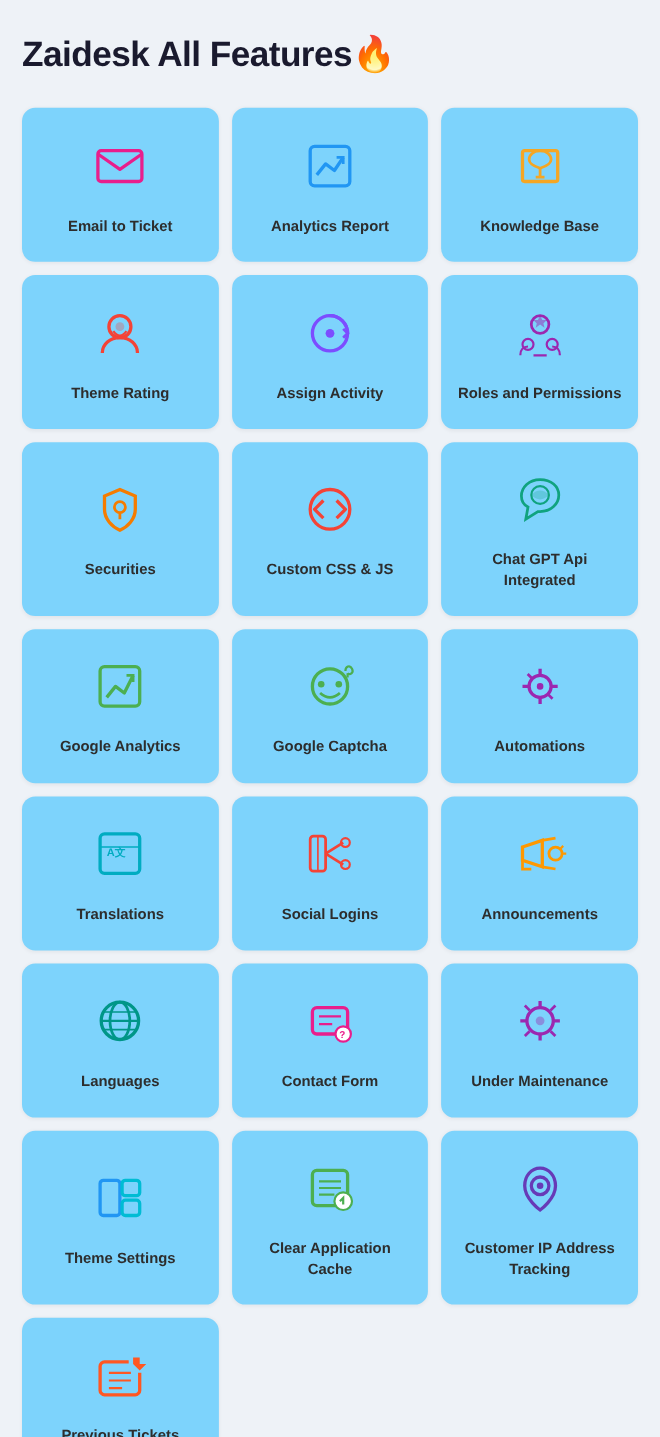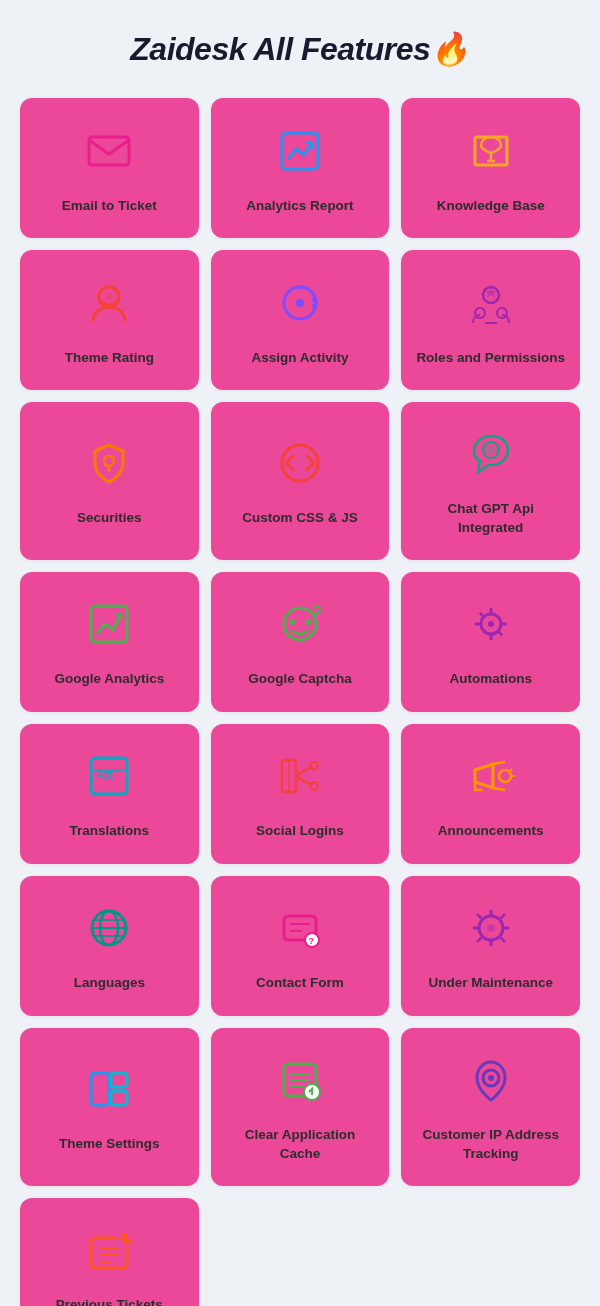--- a/index.html
+++ b/index.html
@@ -7,35 +7,34 @@
       background: #f0f4f8;
       font-family: 'Segoe UI', Arial, sans-serif;
       width: 600px;
       min-height: 1306px;
     }
     .page-wrapper {
       background: #eef2f7;
       padding: 30px 20px 40px;
     }
     .page-title {
-      text-align: center;
+      text-align: left;
       font-size: 32px;
       font-weight: 900;
       color: #1a1a2e;
       margin-bottom: 30px;
       letter-spacing: -0.5px;
-      font-style: italic;
     }
     .grid {
       display: grid;
       grid-template-columns: repeat(3, 1fr);
       gap: 12px;
     }
     .feature-card {
-      background: #ec4899;
+      background: #7dd3fc;
       border-radius: 12px;
       display: flex;
       flex-direction: column;
       align-items: center;
       justify-content: center;
       padding: 28px 14px 22px;
       min-height: 140px;
       box-shadow: 0 1px 4px rgba(0,0,0,0.06);
       cursor: pointer;
       transition: box-shadow 0.15s;

